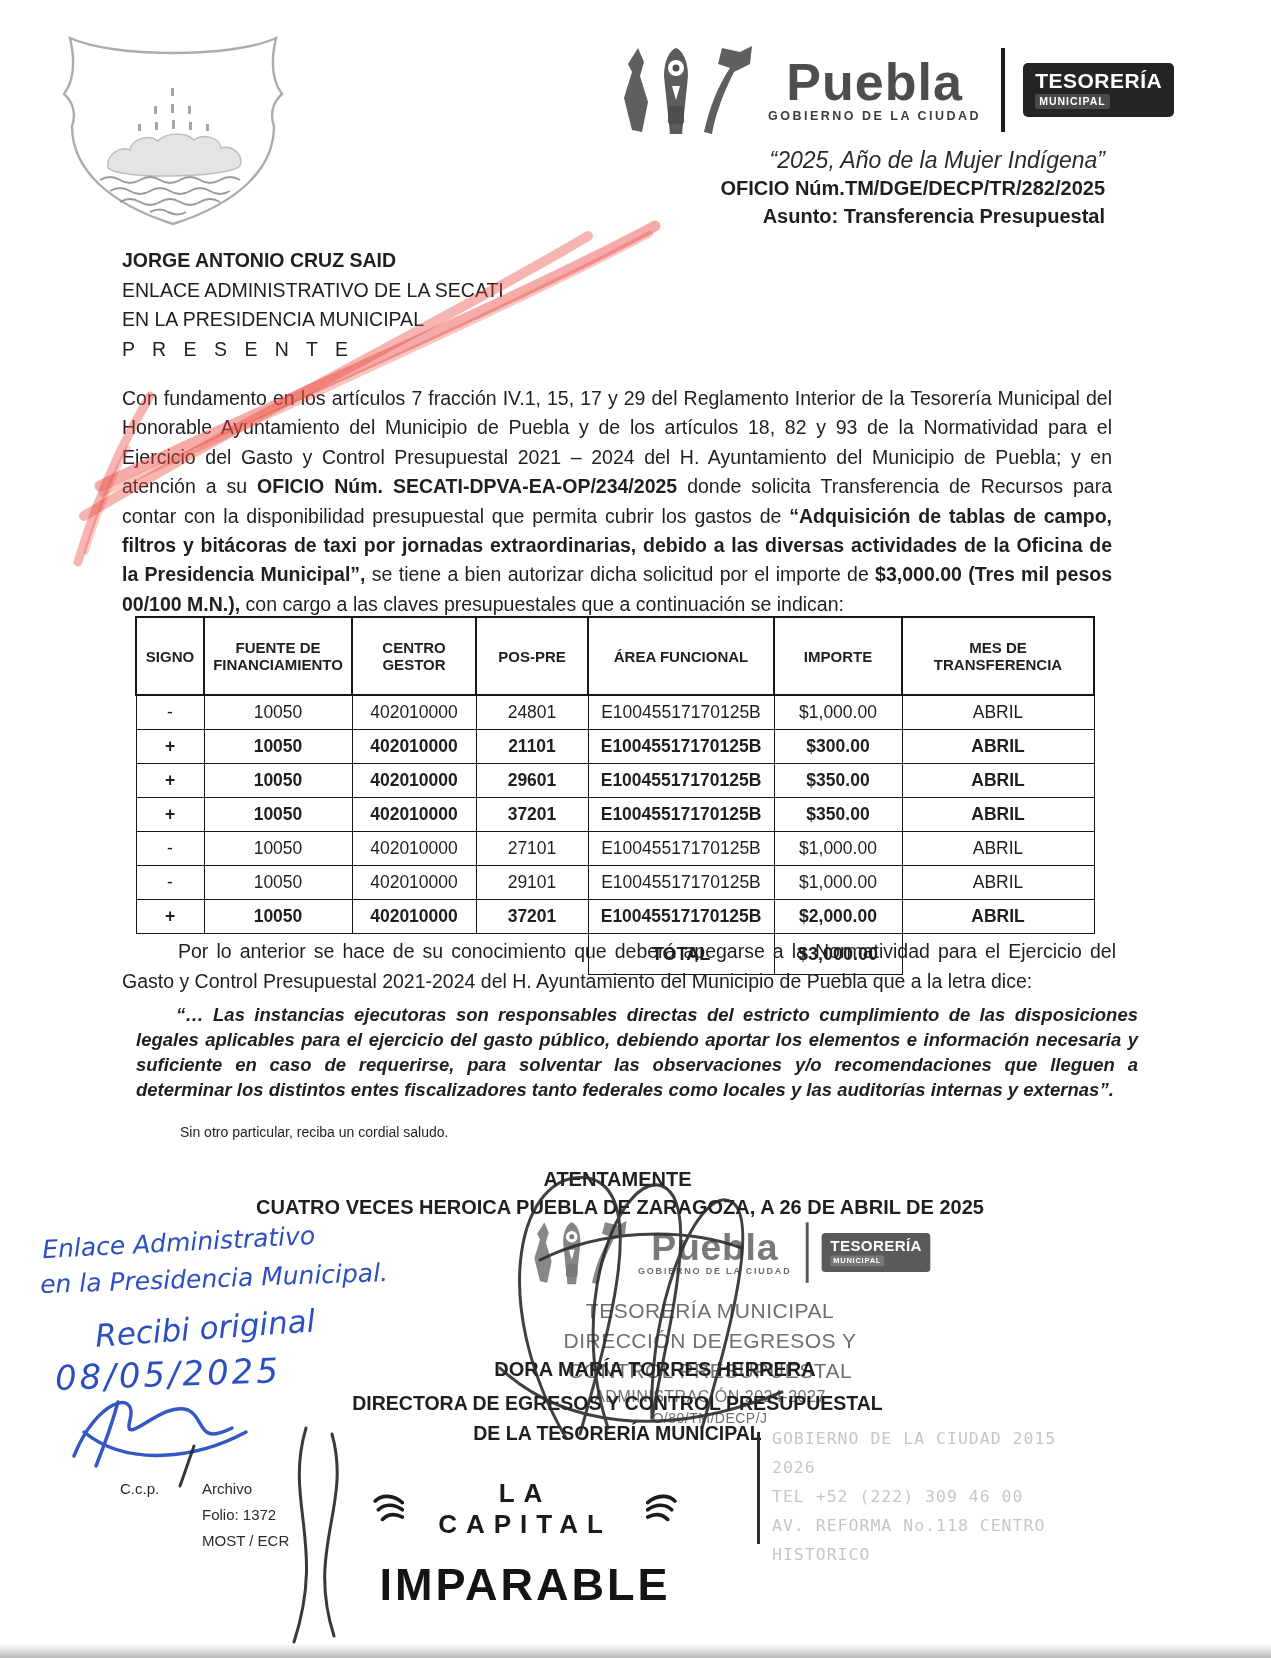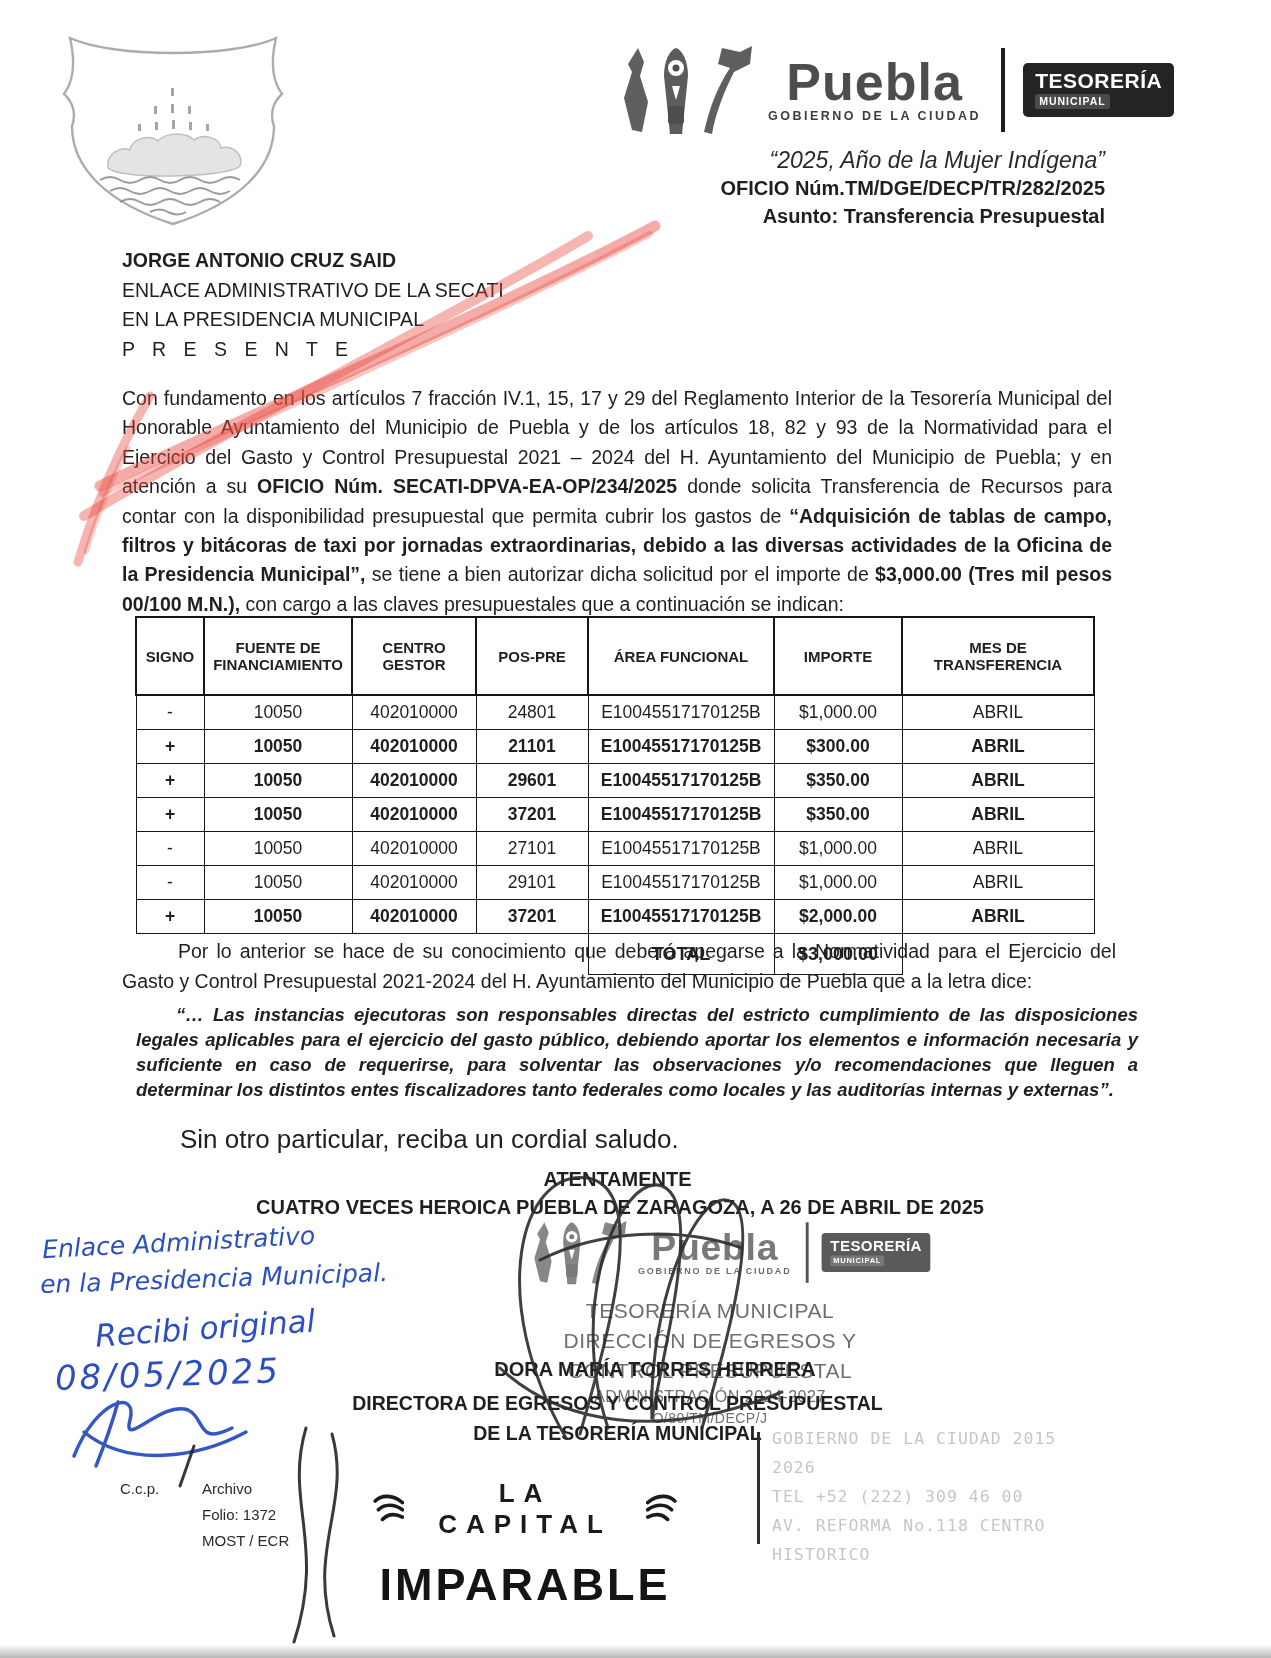--- a/index.html
+++ b/index.html
@@ -26,21 +26,21 @@
   .refs .legend{font-style:italic; font-size:23px; color:#2a2a2a;}
   .refs .oficio,.refs .asunto{font-weight:700; font-size:20px;}
   
   .recipient{left:122px; top:246px; font-size:19.5px; line-height:29.5px;}
   .recipient .name{font-weight:700;}
   .recipient .presente{letter-spacing:6px;}
   
   .para1{left:122px; top:384px; width:990px; font-size:19.5px; line-height:29.4px; text-align:justify;}
   .para2{left:122px; top:936px; width:994px; font-size:19.5px; line-height:30px; text-align:justify; text-indent:56px;}
   .quote{left:136px; top:1002px; width:1002px; font-size:18.5px; line-height:25px; font-weight:700; font-style:italic; text-align:justify; text-indent:40px;}
-  .closing{left:180px; top:1124px; font-size:26px;}
+  .closing{left:180px; top:1124px; font-size:14px;}
   
   .doc-table{position:absolute; left:135px; top:616px; width:958px; border-collapse:collapse; table-layout:fixed;}
   .doc-table th{border:2px solid #161616; font-size:15px; font-weight:700; height:52px; padding:12px 4px; line-height:17px;}
   .doc-table td{border:1.7px solid #161616; font-size:17.5px; text-align:center; height:33px; padding:0 4px;}
   .doc-table tr.bold-row td{font-weight:700;}
   .doc-table td.nb{border:0;}
   .doc-table .total-row td{height:40px; font-weight:700; font-size:18px;}
   
   .atentamente{left:0; top:1168px; width:1235px; text-align:center; font-weight:700; font-size:20px;}
   .dateline{left:0; top:1196px; width:1240px; text-align:center; font-weight:700; font-size:20px;}

